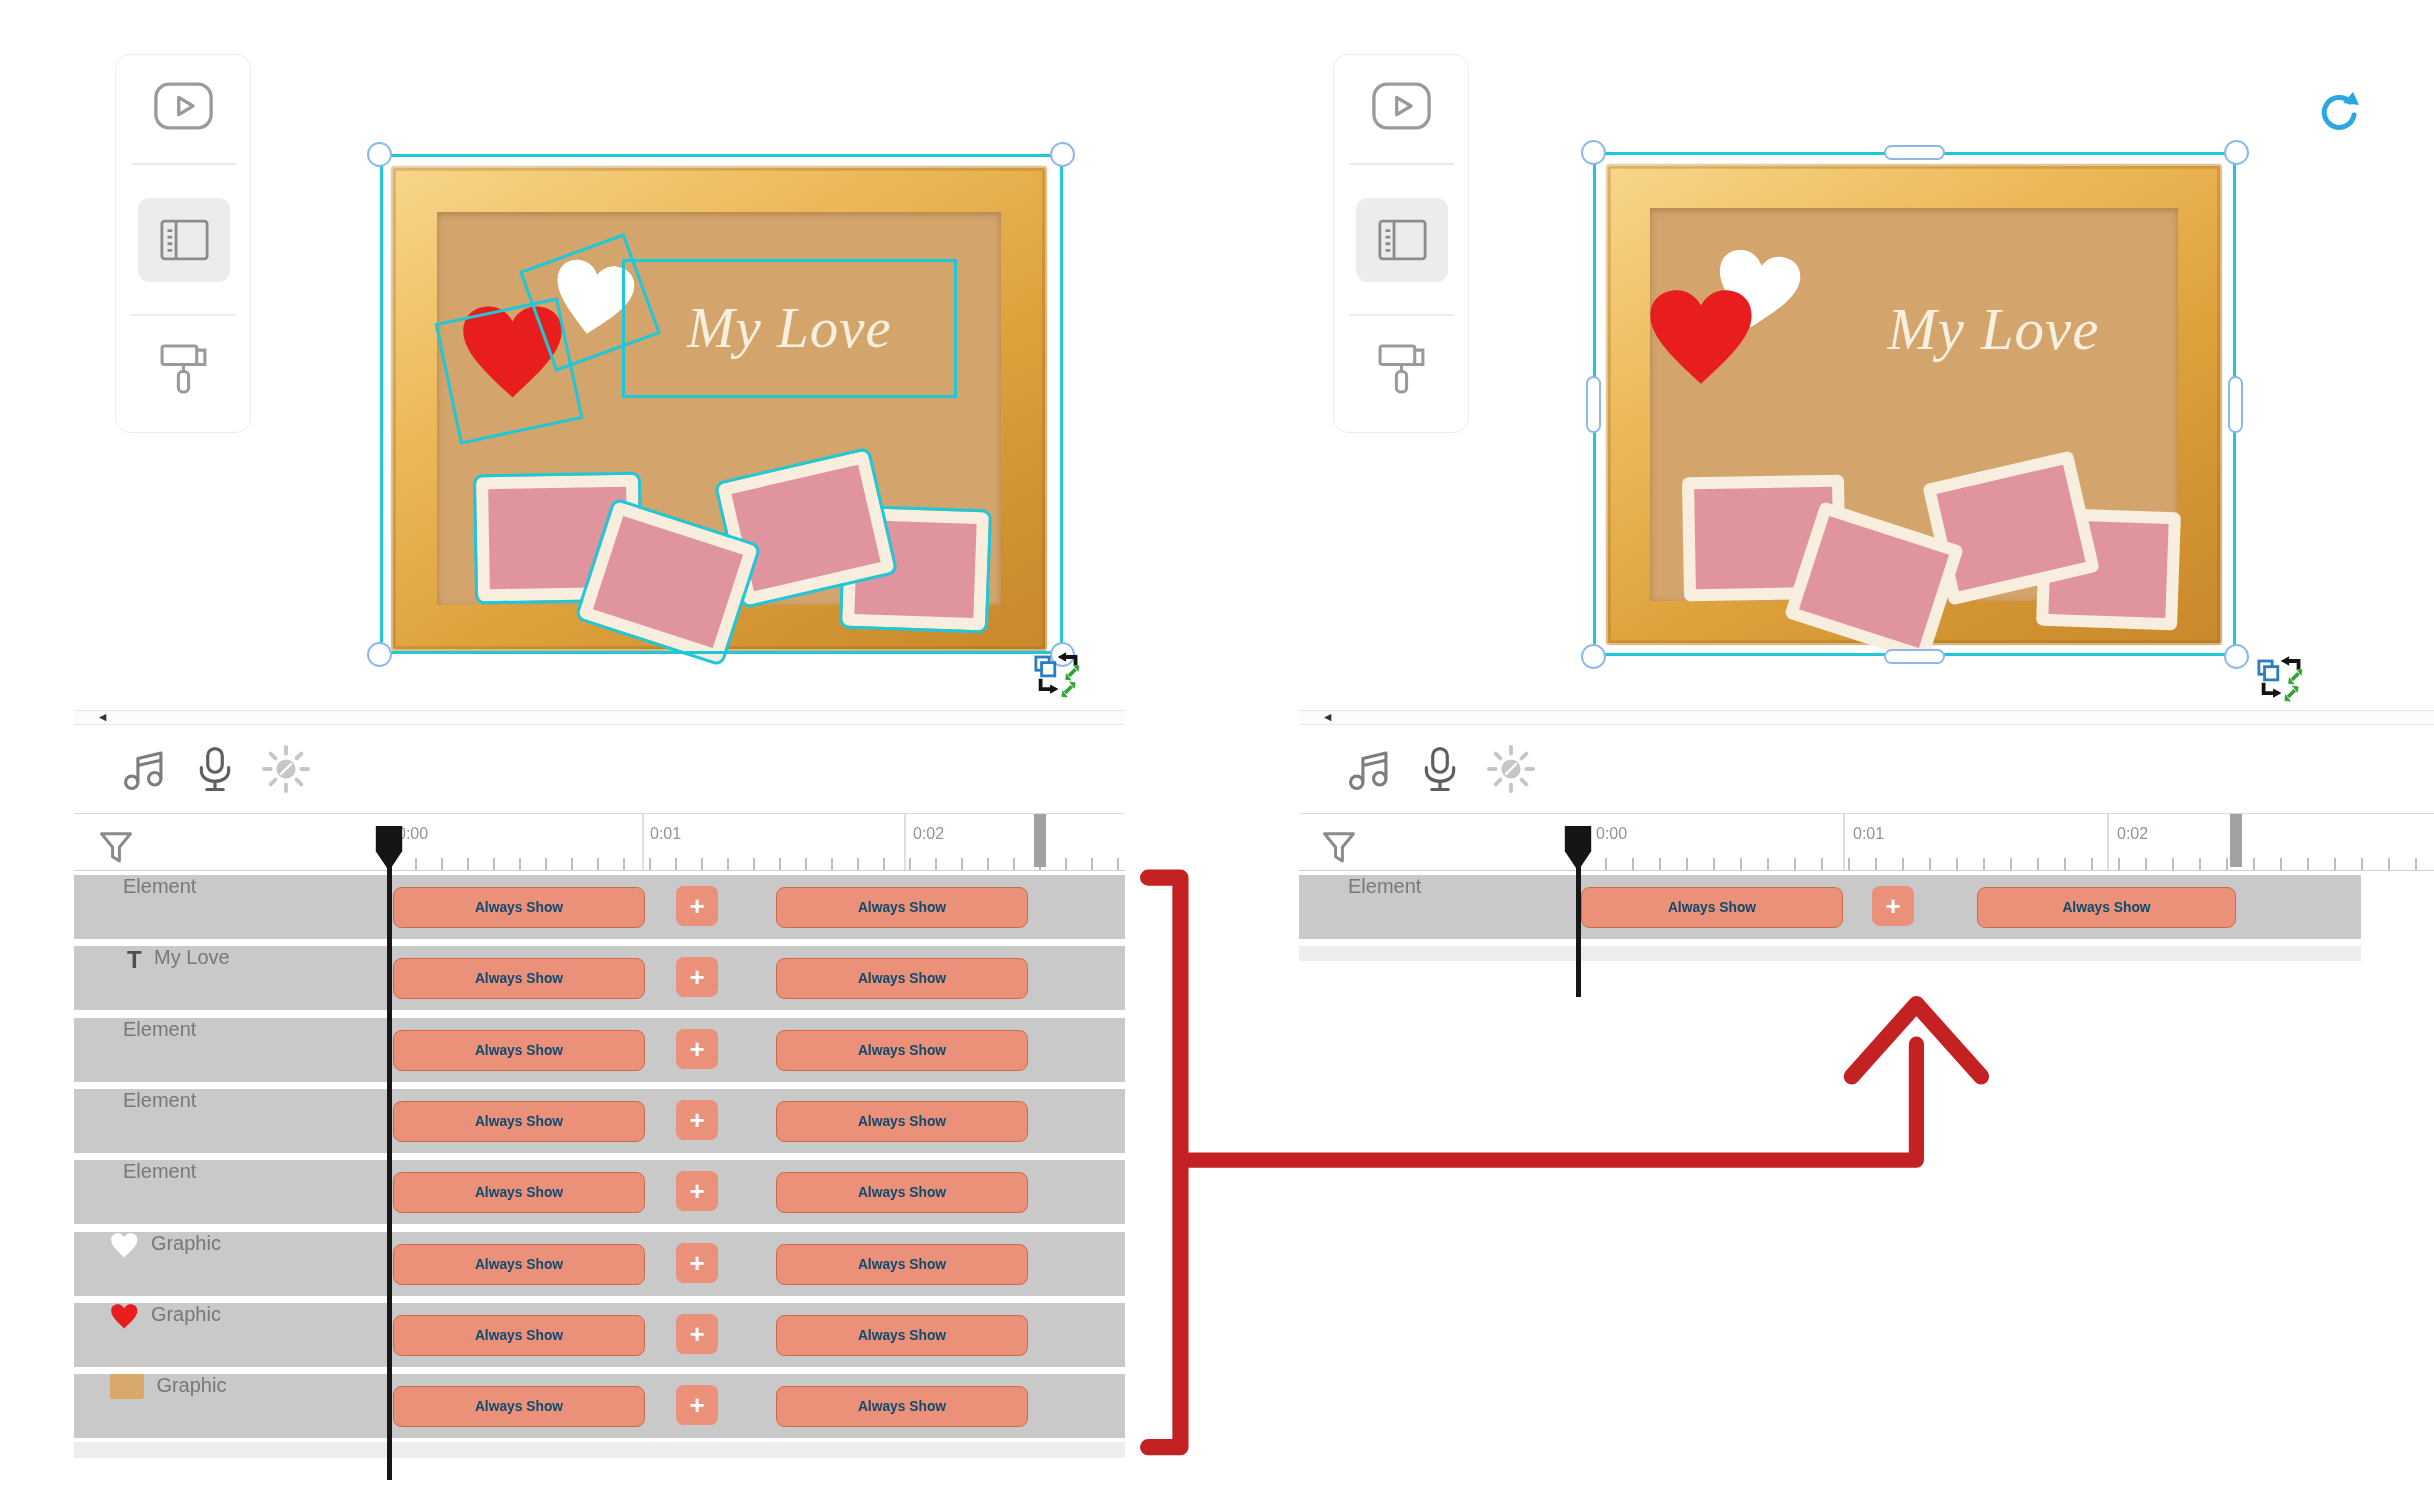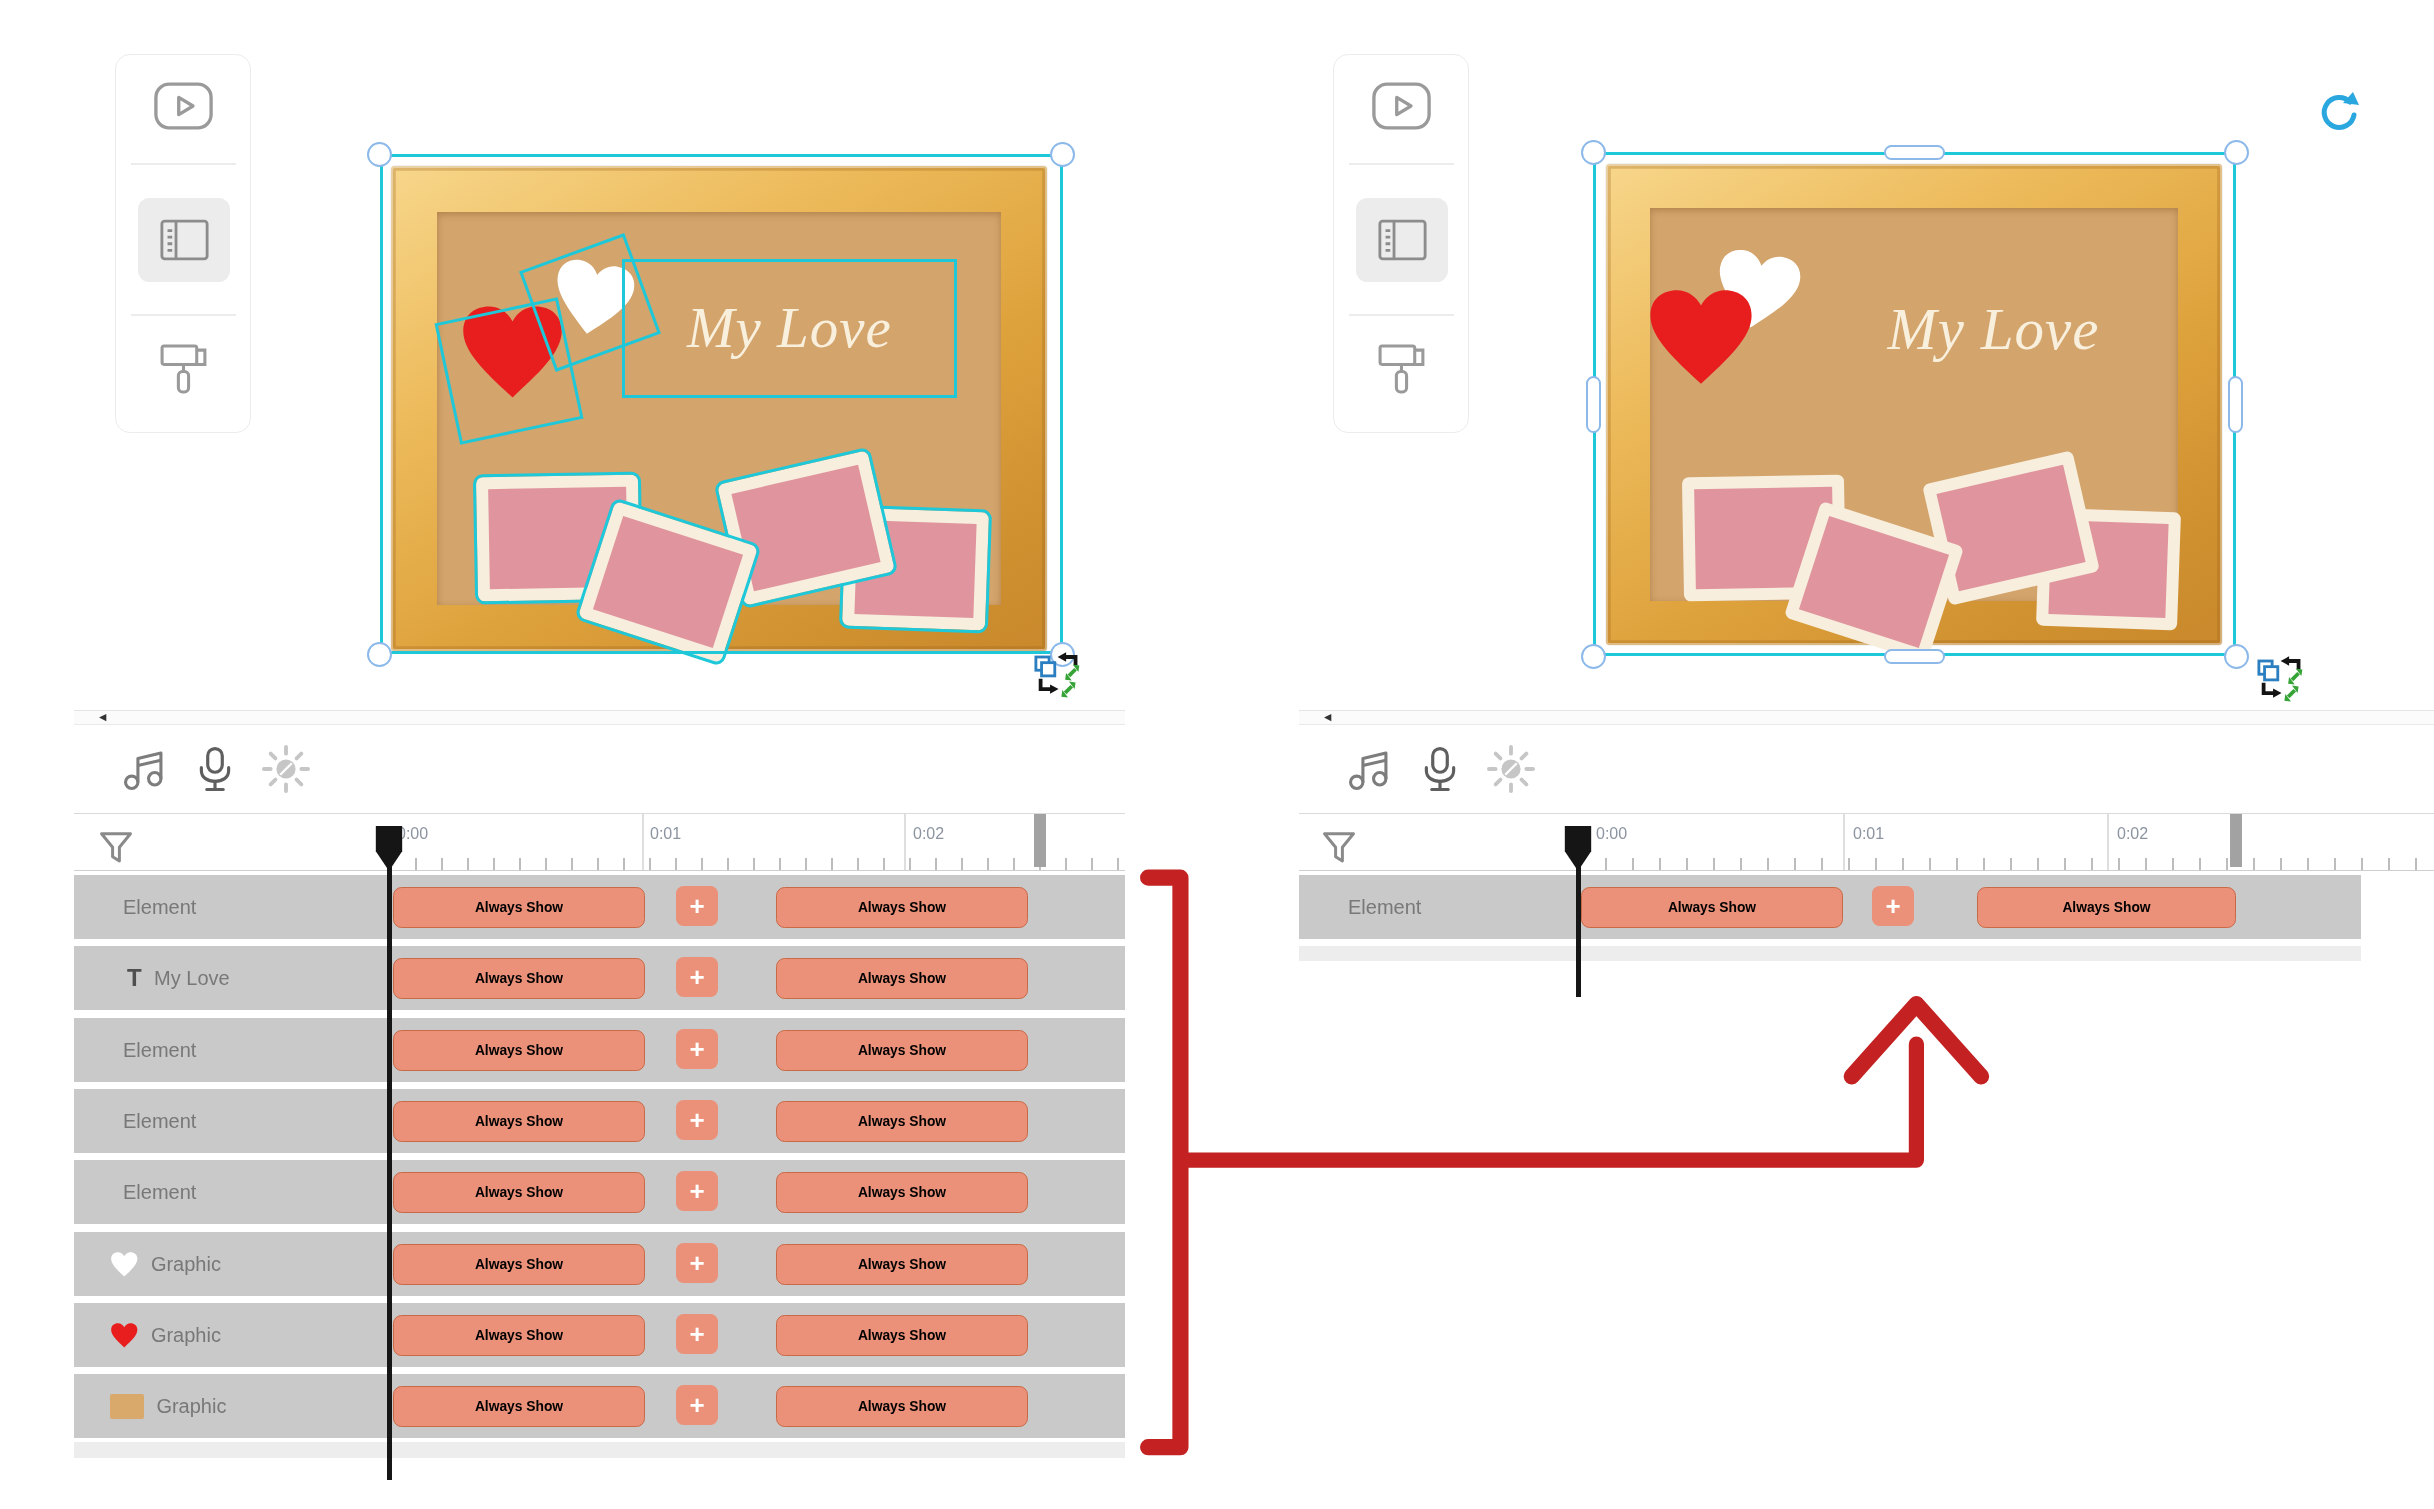--- a/index.html
+++ b/index.html
@@ -23,24 +23,24 @@
   .photo-sel{outline:3.8px solid #1ec8d8;}
   .heartbox{border:3.8px solid #1ec8d8;}
   .script-text{font-family:"Liberation Serif",serif;font-style:italic;color:#f8efdc;
                letter-spacing:1px;text-align:center;}
   
   .tl-strip{background:#fbfbfb;border-top:1.9px solid #e4e4e4;border-bottom:1.9px solid #e9e9e9;
             color:#3a3a3a;font-size:9.5px;line-height:12.4px;padding-left:25px;}
   .tl-iconrow{background:#fff;border-bottom:1.9px solid #dadada;display:flex;align-items:center;
               gap:27px;padding-left:48px;}
   .tl-ruler{background:#fff;border-bottom:1.9px solid #cfcfcf;}
-  .tl-row{background:#c9c9c9;display:flex;align-items:center;padding-left:49px;gap:12.4px;}
+  .tl-row{background:#c9c9c9;display:flex;padding-left:49px;gap:12.4px;}
   .track-label{color:#787878;font-size:20px;white-space:nowrap;}
   .clip-btn{position:absolute;top:12.4px;height:39px;background:#eb9179;border:1.9px solid #c96a47;
-            border-radius:8.6px;color:#000000;font-size:13.8px;font-weight:600;
+            border-radius:8.6px;color:#0c4a6e;font-size:13.8px;font-weight:600;
             display:flex;align-items:center;justify-content:center;}
   .add-btn{position:absolute;top:11.4px;width:42px;height:40px;background:#eb9179;border-radius:7.6px;
            color:#fff;font-size:26px;font-weight:700;display:flex;align-items:center;justify-content:center;}
   .rlabel{position:absolute;top:10.5px;font-size:16px;color:#8b94a0;}
   .major{position:absolute;top:0;bottom:0;width:1.9px;background:#dedede;}
   .ticks{position:absolute;bottom:0;height:12.4px;background:repeating-linear-gradient(90deg,#bdbdbd 0 1.9px,transparent 1.9px 26px);}
   .ticks28{background:repeating-linear-gradient(90deg,#bdbdbd 0 1.9px,transparent 1.9px 27px);}
   .endmark{position:absolute;top:0;width:12.4px;height:53px;background:#a2a2a2;}
   .ph-line{position:absolute;width:4.8px;background:#161616;z-index:8;}
   .lightstrip{background:#ededed;}

